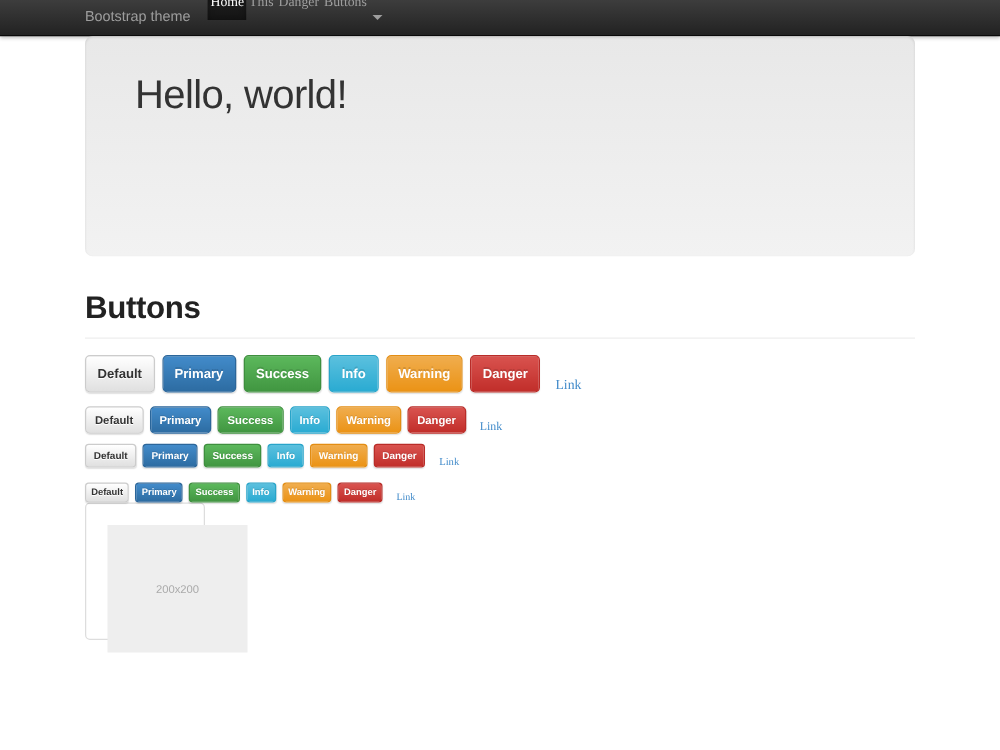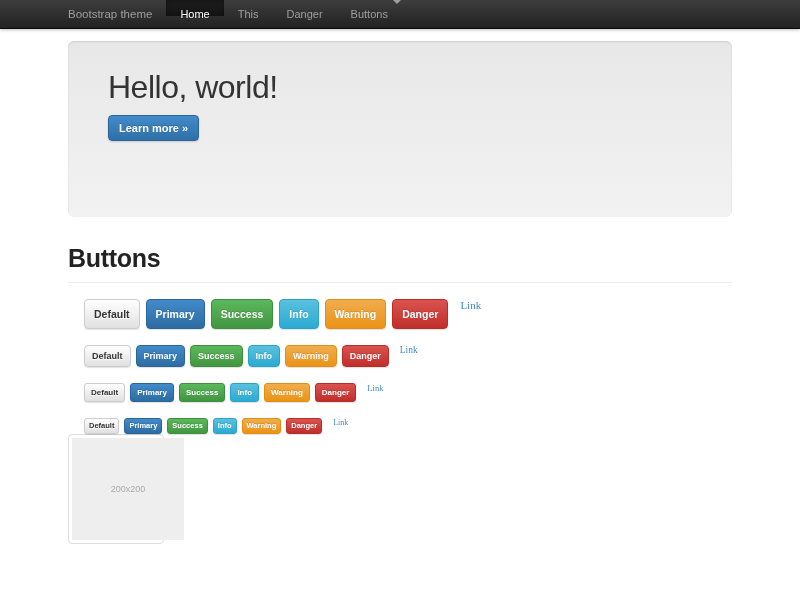--- a/index.html
+++ b/index.html
@@ -22,40 +22,39 @@
     width: 664px; margin: 0 auto;
     display: flex; align-items: stretch; height: 16px;
   }
   .brand {
     color: #9e9e9e; font-size: 11.5px; line-height: 28px;
     margin-right: 14px; text-decoration: none; cursor: pointer;
   }
   .nav { display: flex; margin: 0; padding: 0; list-style: none; }
   .nav-item {
     color: #9e9e9e; font-size: 11px; line-height: 28px;
-    padding: 0 14px; cursor: pointer; display: flex; align-items: flex-start;
+    padding: 0 2px; cursor: pointer; display: flex; align-items: flex-end; font-family: Liberation Serif, serif;
   }
   .nav-item.active {
     color: #ffffff;
     background: linear-gradient(#1f1f1f, #131313);
     box-shadow: inset 0 2px 5px rgba(0,0,0,.35);
   }
   .caret {
     display: inline-block; width: 0; height: 0; margin-left: 5px;
     border-top: 4px solid #9e9e9e;
     border-left: 4px solid transparent;
     border-right: 4px solid transparent;
   }
 
   
   .container { width: 664px; margin: 0 auto; }
 
   
   .jumbotron {
-    margin-top: 12px;
     border-radius: 6px;
     background: linear-gradient(#e8e8e8, #f2f2f2);
     box-shadow: inset 0 1px 2px rgba(0,0,0,.12);
     padding: 28px 40px 24px 40px;
     height: 176px;
   }
   .jumbotron h1 {
     margin: 0 0 9px 0;
     font-size: 32px; line-height: 1.15;
     font-weight: 500; color: #333333;
@@ -86,21 +85,21 @@
     border-bottom: 1px solid #eeeeee;
   }
   .page-header.thumbs { margin-top: 19px; margin-bottom: 15px; }
   .page-header h2 {
     margin: 0; font-size: 25px; line-height: 1.1;
     font-weight: 700; color: #222222;
     letter-spacing: -0.3px;
   }
 
   
-  .btn-row { display: flex; align-items: flex-start; margin: 16px; }
+  .btn-row { display: flex; align-items: flex-end; margin: 0; }
   .row-lg { margin-bottom: 11px; }
   .row-md { margin-bottom: 8px; }
   .row-sm { margin-bottom: 12px; }
   .row-xs { margin-bottom: 0; }
 
   .btn {
     font-family: "Liberation Sans", sans-serif;
     border-radius: 4px; font-weight: bold; color: #ffffff;
     cursor: pointer; line-height: 1;
     box-shadow: 0 1px 1px rgba(0,0,0,.12);
@@ -128,21 +127,21 @@
   }
   .row-lg .link-btn { font-size: 11px; }
   .row-md .link-btn { font-size: 9.5px; }
   .row-sm .link-btn { font-size: 8.5px; }
   .row-xs .link-btn { font-size: 8px; }
 
   
   .thumbnail {
     display: block; width: 96px; height: 110px;
     background: #ffffff; border: 1px solid #dddddd; border-radius: 4px;
-    padding: 3px; cursor: pointer;
+    padding: 17px; cursor: pointer;
   }
   .placeholder {
     width: 112px; height: 102px; background: #eeeeee;
     display: flex; align-items: center; justify-content: center;
     color: #aaaaaa; font-size: 9px;
   }
 </style>
 </head>
 <body>
 
@@ -164,21 +163,20 @@
           <span class="caret"></span>
         </li>
     </ul>
   </div>
 </nav>
 
 <div class="container">
 
   <div class="jumbotron">
     <h1>Hello, world!</h1>
-    <a class="btn-hero">Learn more »</a>
   </div>
 
   <div class="page-header">
     <h2>Buttons</h2>
   </div>
 
   <div class="btn-row row-lg">
     <button class="btn btn-default">Default</button>
     <button class="btn btn-primary">Primary</button>
     <button class="btn btn-success">Success</button>

